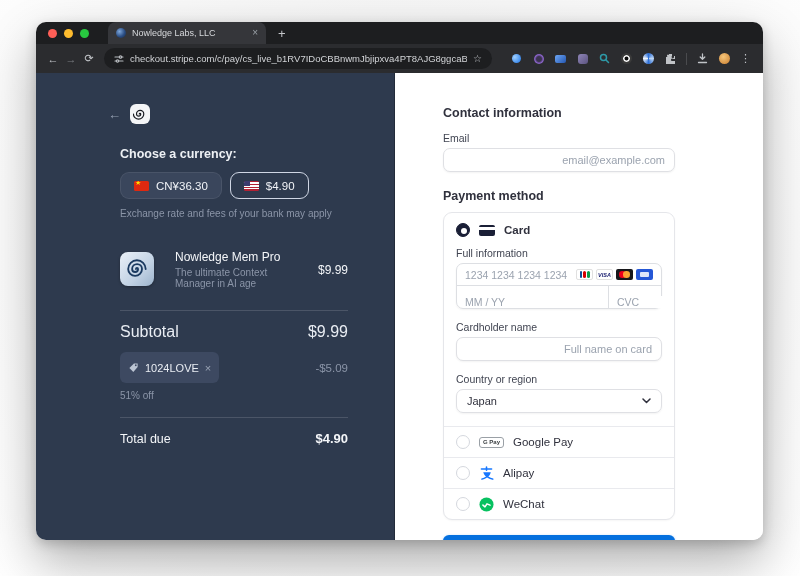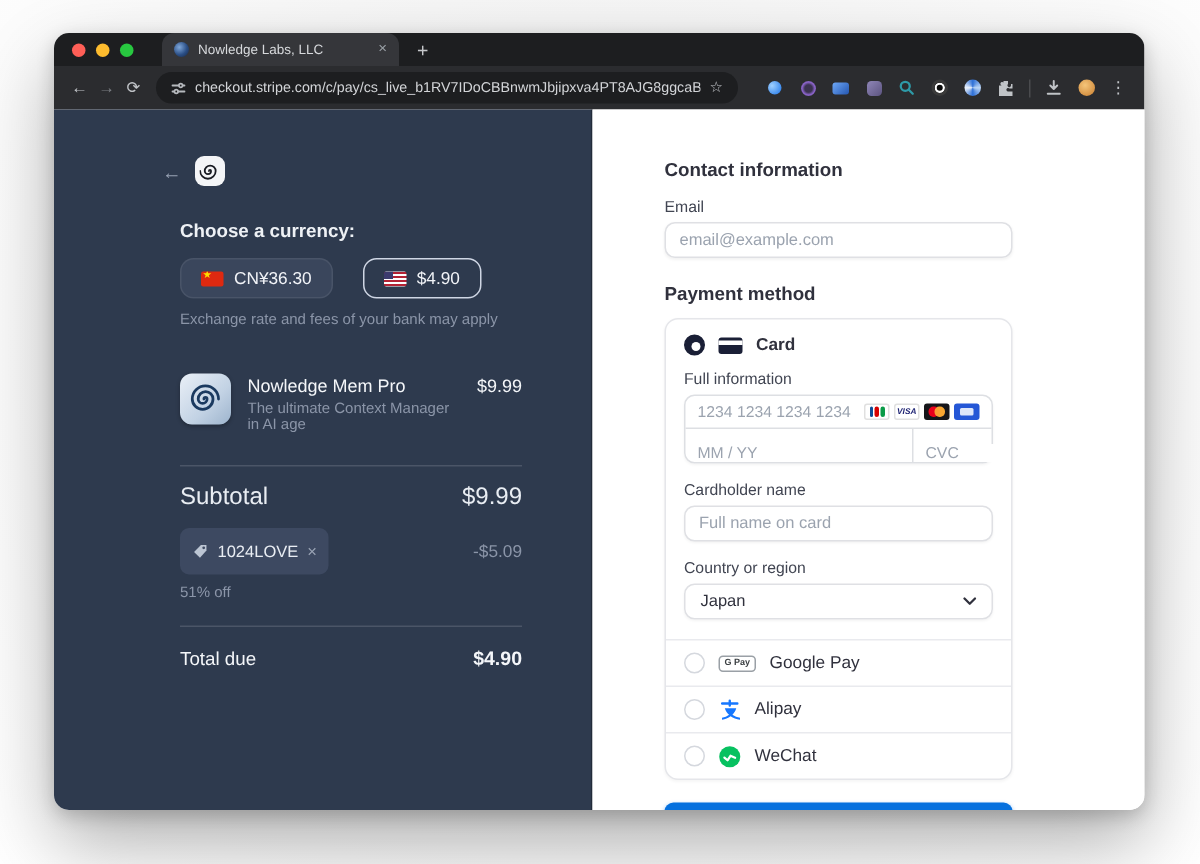--- a/index.html
+++ b/index.html
@@ -39,32 +39,32 @@
   .content { display:flex; height:467px; }
   .lpanel { width:359px; background:#2e3a4e; position:relative; color:#fff;
             border-right:1px solid rgba(0,0,0,.25); }
   .rpanel { flex:1; background:#fff; position:relative; }
   .back-row { position:absolute; top:31px; left:72px; display:flex; align-items:center; gap:9px; }
   .back-arrow { color:#97a1b3; font-size:13px; }
   .logo-tile { width:20px; height:20px; background:#f4f5f7; border-radius:6px;
                display:flex; align-items:center; justify-content:center; }
   .lcol { position:absolute; top:74px; left:84px; width:228px; }
   .cur-head { font-size:12.5px; font-weight:700; color:#eef1f5; }
-  .cur-btns { display:flex; gap:20px; margin-top:11px; }
+  .cur-btns { display:flex; gap:8px; margin-top:11px; }
   .cur-btn { height:27px; border-radius:9px; display:flex; align-items:center; gap:7px;
              padding:0 13px; font-size:11.5px; color:#f2f4f8; background:#3a465c;
              border:1px solid rgba(255,255,255,.08); }
   .cur-btn.sel { background:transparent; border:1.5px solid #cfd6e4; }
   .flag { width:15px; height:10px; border-radius:1.5px; position:relative; flex:none; overflow:hidden; }
   .flag-cn { background:#de2910; }
   .flag-cn::after { content:"★"; position:absolute; left:1px; top:-2px; font-size:7px; color:#ffde00; }
   .flag-us { background:repeating-linear-gradient(#b22234 0 1.4px, #fff 1.4px 2.8px); }
   .flag-us::after { content:""; position:absolute; left:0; top:0; width:6px; height:5px; background:#3c3b6e; }
   .cur-note { margin-top:9px; font-size:10px; color:#8b95a8; }
-  .product { display:flex; margin-top:30px; align-items:flex-start; gap:11px; }
+  .product { display:flex; margin-top:30px; align-items:center; gap:21px; }
   .p-icon { width:34px; height:34px; border-radius:8px; flex:none;
             background:linear-gradient(135deg,#eaf0f7 0%, #c2d2e4 60%, #9db4cd 100%);
             display:flex; align-items:center; justify-content:center;
             box-shadow:0 1px 3px rgba(0,0,0,.3); }
   .p-text { flex:1; padding-top:1px; }
   .p-name { font-size:12px; color:#f4f6f9; }
   .p-desc { font-size:10px; color:#8b95a8; margin-top:3px; }
   .p-price { font-size:12px; color:#f4f6f9; padding-top:1px; }
   .ldiv { height:1px; background:rgba(255,255,255,.14); margin-top:21px; }
   .srow { display:flex; justify-content:space-between; align-items:center; }
@@ -76,21 +76,21 @@
   .disc { font-size:11.5px; color:#8b95a8; }
   .pct { margin-top:7px; font-size:10px; color:#8b95a8; }
   .total-row { margin-top:13px; font-size:12.5px; color:#f4f6f9; }
   .total-val { font-weight:700; font-size:13px; }
   
   .form { position:absolute; left:48px; top:33px; width:232px; }
   .h2 { font-size:12.5px; font-weight:700; color:#30313d; }
   .lbl { font-size:10.5px; color:#414552; margin-top:12px; }
   .tin { width:100%; height:24px; margin-top:4px; border:1px solid #dfe0e4; border-radius:7px;
          padding:0 9px; font-size:11px; color:#30313d; background:#fff;
-         box-shadow:0 1px 2px rgba(0,0,0,.05); font-family:inherit; outline:none; }
+         box-shadow:0 1px 2px rgba(0,0,0,.05); font-family:inherit; outline:none;text-align:right; }
   .tin::placeholder { color:#9ba3af; }
   .pm-head { margin-top:17px; }
   .pm-box { margin-top:9px; border:1px solid #e5e6ea; border-radius:9px; background:#fff;
             box-shadow:0 1px 2px rgba(0,0,0,.04); overflow:hidden; }
   .card-sec { padding:10px 12px 13px 12px; }
   .pm-row-head { display:flex; align-items:center; gap:9px; }
   .radio { width:14px; height:14px; border-radius:50%; border:1px solid #d5d8de; background:#fff; flex:none; position:relative; }
   .radio.on { background:#1a1f36; border-color:#1a1f36; }
   .radio.on::after { content:""; position:absolute; left:4px; top:4px; width:6px; height:6px; border-radius:50%; background:#fff; }
   .cardglyph { width:16px; height:11px; background:#1a1f36; border-radius:2px; position:relative; flex:none; }

